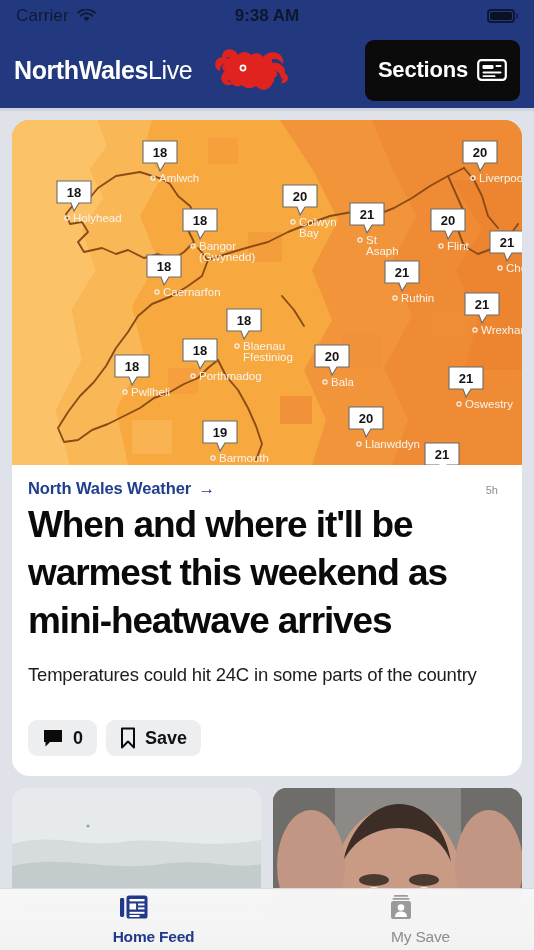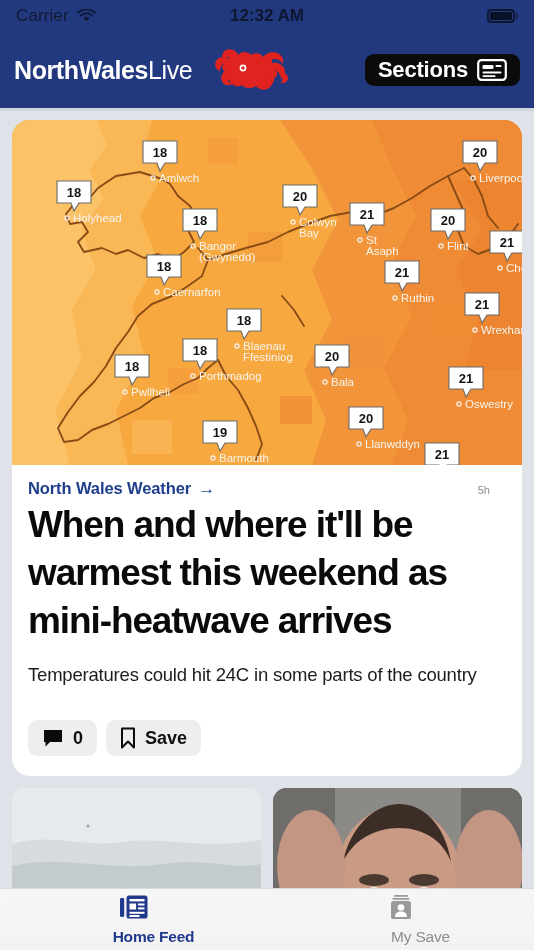--- a/index.html
+++ b/index.html
@@ -32,21 +32,21 @@
     display: flex; align-items: center; justify-content: space-between;
     padding: 0 14px;
   }
   .brand { display: flex; align-items: center; gap: 22px; }
   .brand-text { font-size: 25px; line-height: 1; color: #fff; letter-spacing: -.4px; white-space: nowrap; }
   .brand-text .b-bold { font-weight: 700; }
   .brand-text .b-light { font-weight: 300; }
   .dragon { width: 74px; height: 44px; display: block; }
   .sections-btn {
     background: #0b0b0b; color: #fff; border-radius: 9px;
-    height: 32px; padding: 0 13px;
+    height: 61px; padding: 0 13px;
     display: flex; align-items: center; gap: 9px;
     font-size: 22px; font-weight: 600; letter-spacing: -.2px;
     cursor: pointer;
   }
   .sections-icon { width: 30px; height: 22px; }
 
   .navdivider { height: 3px; background: #cfd6de; }
 
   
   .feed { position: absolute; top: 111px; left: 0; right: 0; bottom: 0; background: #dfe3e9; }
@@ -54,21 +54,21 @@
   .card {
     margin: 9px 12px 0 12px; background: #fff;
     border-radius: 18px; overflow: hidden;
   }
 
   
   .hero { position: relative; width: 510px; height: 345px; overflow: hidden; background: #f6a33b; }
   .hero svg { display: block; width: 510px; height: 345px; }
 
   
-  .card-body { padding: 14px 32px 0 16px; }
+  .card-body { padding: 14px 24px 0 16px; }
   .meta-row { display: flex; align-items: baseline; justify-content: space-between; }
   .tagline { display: flex; align-items: center; gap: 7px; }
   .tag-label { color: #1f3e8c; font-weight: 700; font-size: 16.5px; letter-spacing: -.1px; }
   .tag-arrow { color: #1f3e8c; font-size: 17px; font-weight: 700; line-height: 1; }
   .timestamp { color: #8a8f96; font-size: 11px; }
 
   .headline {
     margin-top: 3px;
     font-size: 37px; line-height: 1.3; font-weight: 800;
     color: #0a0a0a; letter-spacing: -1.1px;
@@ -116,21 +116,21 @@
     <div class="sb-left">
       <span class="sb-carrier">Carrier</span>
       <span class="wifi">
         <svg viewBox="0 0 20 14" width="19" height="14">
           <path d="M10 12.6 L6.7 9.2 a4.7 4.7 0 0 1 6.6 0 Z" fill="#101a36"></path>
           <path d="M3.9 6.6 a8.7 8.7 0 0 1 12.2 0" stroke="#101a36" stroke-width="2" fill="none" stroke-linecap="round"></path>
           <path d="M1.2 3.6 a12.6 12.6 0 0 1 17.6 0" stroke="#101a36" stroke-width="2" fill="none" stroke-linecap="round"></path>
         </svg>
       </span>
     </div>
-    <div class="sb-time">12:32 AM</div>
+    <div class="sb-time">9:38 AM</div>
     <div class="sb-right">
       <span class="batt"></span>
       <span class="batt-tip"></span>
     </div>
   </div>
 
   <div class="navbar">
     <div class="brand">
       <div class="brand-text">
         <span class="b-bold">NorthWales</span><span class="b-light">Live</span>

